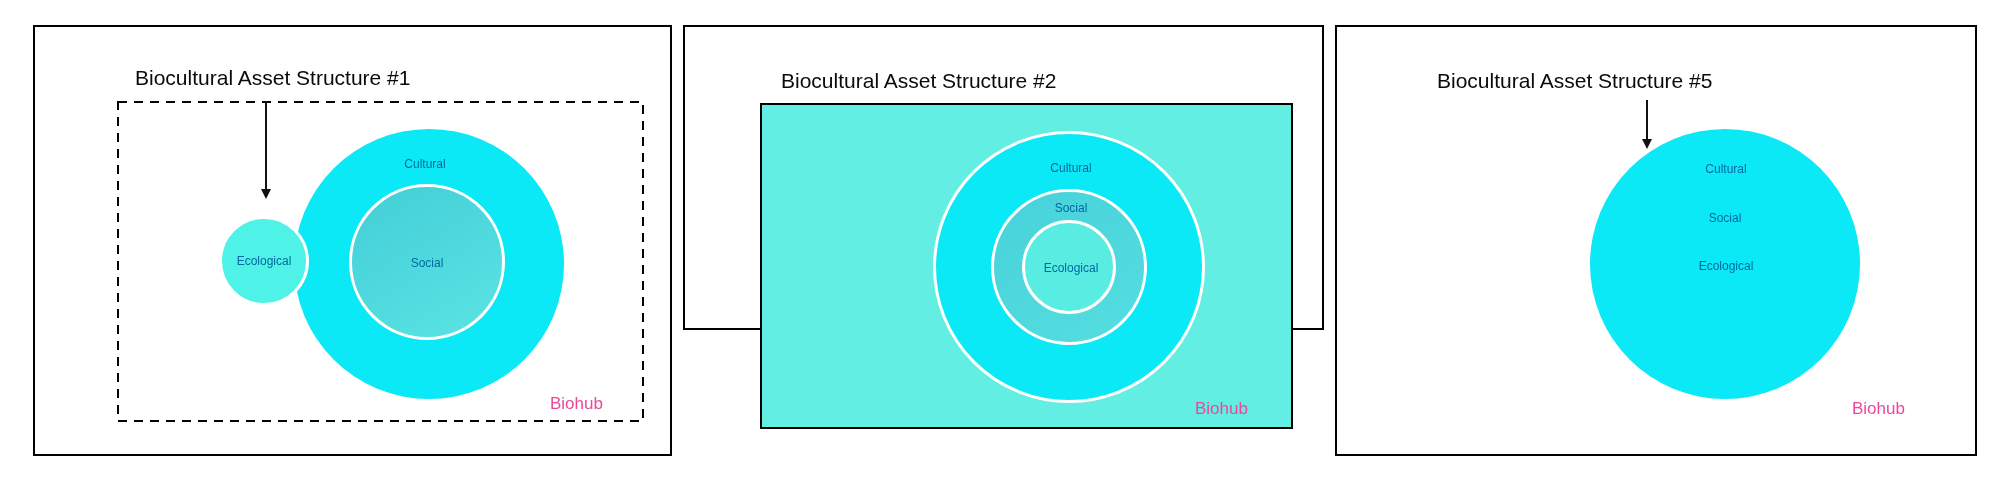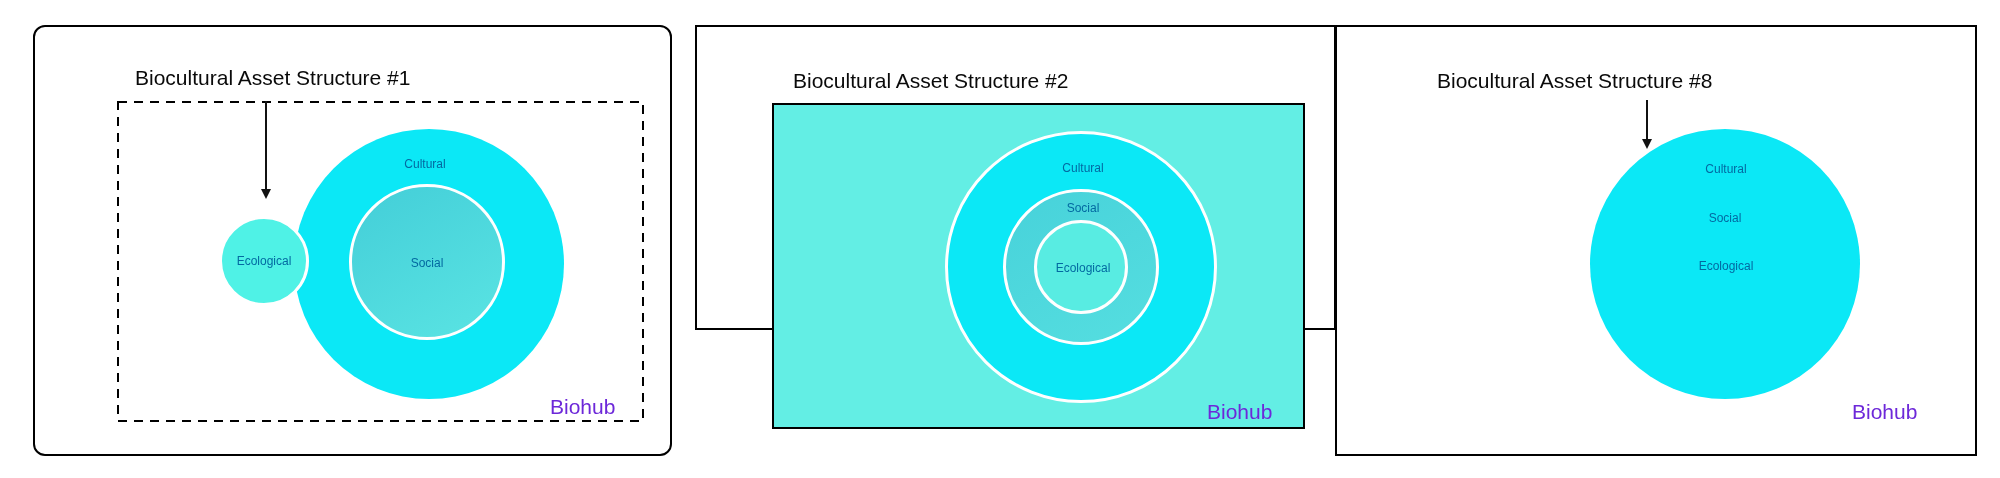--- a/index.html
+++ b/index.html
@@ -2,44 +2,44 @@
 <html><head>
 <meta charset="utf-8">
 <style>
   html,body{margin:0;padding:0;background:#ffffff;}
   .canvas{
     position:relative;width:2000px;height:478px;background:#ffffff;overflow:hidden;
     font-family:"Liberation Sans",sans-serif;color:#000;
   }
   .panel{position:absolute;background:#ffffff;border:2px solid #000;box-sizing:border-box;}
   .p-title{position:absolute;font-size:21px;line-height:1.2;color:#0a0a0a;white-space:nowrap;}
-  .big-text{position:absolute;font-size:21px;line-height:1.2;color:#6d28d9;white-space:nowrap;}
+  .big-text{position:absolute;font-size:17px;line-height:1.2;color:#ec4899;white-space:nowrap;}
   .lbl{position:absolute;transform:translate(-50%,-50%);font-size:12px;line-height:1;color:#0369a1;white-space:nowrap;}
   .circle{position:absolute;border-radius:50%;box-sizing:border-box;}
   .arrow-line{position:absolute;width:1.5px;background:#111;}
   .arrow-head{position:absolute;width:0;height:0;border-left:5px solid transparent;border-right:5px solid transparent;border-top:10px solid #111;}
   .dashed-svg{position:absolute;overflow:visible;}
   .fill-rect{position:absolute;box-sizing:border-box;border:2px solid #000;background:#63EEE4;}
 
   
-  #panel1{left:33px;top:25px;width:639px;height:431px;border-radius:12px;}
+  #panel1{left:33px;top:25px;width:639px;height:431px;}
   #p1-title{left:100px;top:38px;}
   #p1-arrow-line{left:230px;top:74px;height:89px;}
   #p1-arrow-head{left:226px;top:162px;}
   #p1-cultural{left:259px;top:102px;width:270px;height:270px;background:#0BE8F6;}
   #p1-social{left:314px;top:157px;width:156px;height:156px;border:3px solid #fff;
              background:linear-gradient(150deg,#43CED8,#5AE4E3);}
   #p1-ecological{left:184px;top:189px;width:90px;height:90px;border:3px solid #fff;background:#4FF2E6;z-index:3;}
   #p1-lbl-cultural{left:390px;top:137px;}
   #p1-lbl-social{left:392px;top:236px;}
   #p1-lbl-ecological{left:229px;top:234px;z-index:4;}
   #p1-biohub{left:515px;top:367px;}
 
   
-  #panel2{left:683px;top:25px;width:641px;height:305px;margin-left:12px;}
+  #panel2{left:683px;top:25px;width:641px;height:305px;}
   #p2-title{left:96px;top:41px;}
   #p2-rect{left:75px;top:76px;width:533px;height:326px;}
   #p2-cultural{left:248px;top:104px;width:272px;height:272px;border:3px solid #fff;background:#0BE8F6;}
   #p2-social{left:306px;top:162px;width:156px;height:156px;border:3px solid #fff;
              background:linear-gradient(150deg,#47D2DA,#55DEE0);}
   #p2-ecological{left:337px;top:193px;width:94px;height:94px;border:3px solid #fff;background:#58ECE2;}
   #p2-lbl-cultural{left:386px;top:141px;}
   #p2-lbl-social{left:386px;top:181px;}
   #p2-lbl-ecological{left:386px;top:241px;}
   #p2-biohub{left:510px;top:372px;}
@@ -83,21 +83,21 @@
     <div class="circle" id="p2-cultural"></div>
     <div class="circle" id="p2-social"></div>
     <div class="circle" id="p2-ecological"></div>
     <div class="lbl" id="p2-lbl-cultural">Cultural</div>
     <div class="lbl" id="p2-lbl-social">Social</div>
     <div class="lbl" id="p2-lbl-ecological">Ecological</div>
     <div class="big-text" id="p2-biohub">Biohub</div>
   </section>
 
   <section class="panel" id="panel3">
-    <div class="p-title" id="p3-title">Biocultural Asset Structure #8</div>
+    <div class="p-title" id="p3-title">Biocultural Asset Structure #5</div>
     <div class="arrow-line" id="p3-arrow-line"></div>
     <div class="arrow-head" id="p3-arrow-head"></div>
     <div class="circle" id="p3-circle"></div>
     <div class="lbl" id="p3-lbl-cultural">Cultural</div>
     <div class="lbl" id="p3-lbl-social">Social</div>
     <div class="lbl" id="p3-lbl-ecological">Ecological</div>
     <div class="big-text" id="p3-biohub">Biohub</div>
   </section>
 
 </div>

